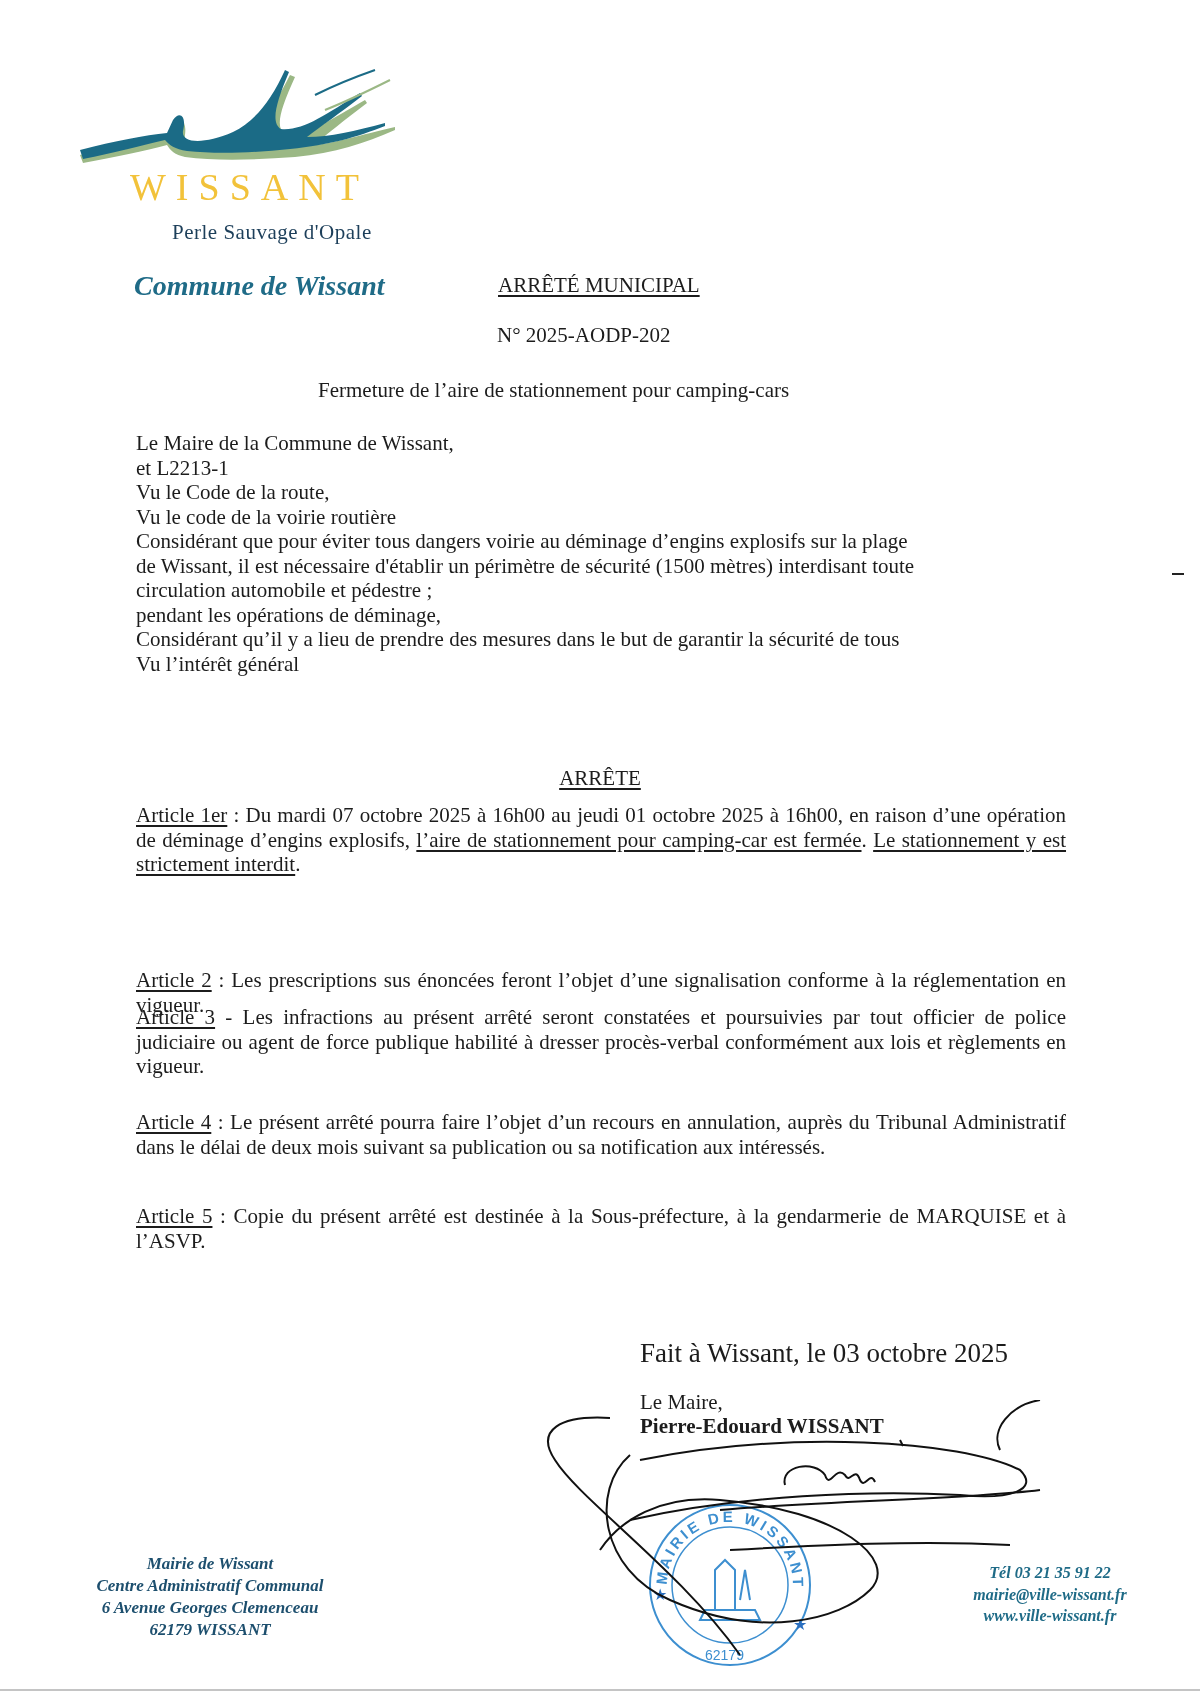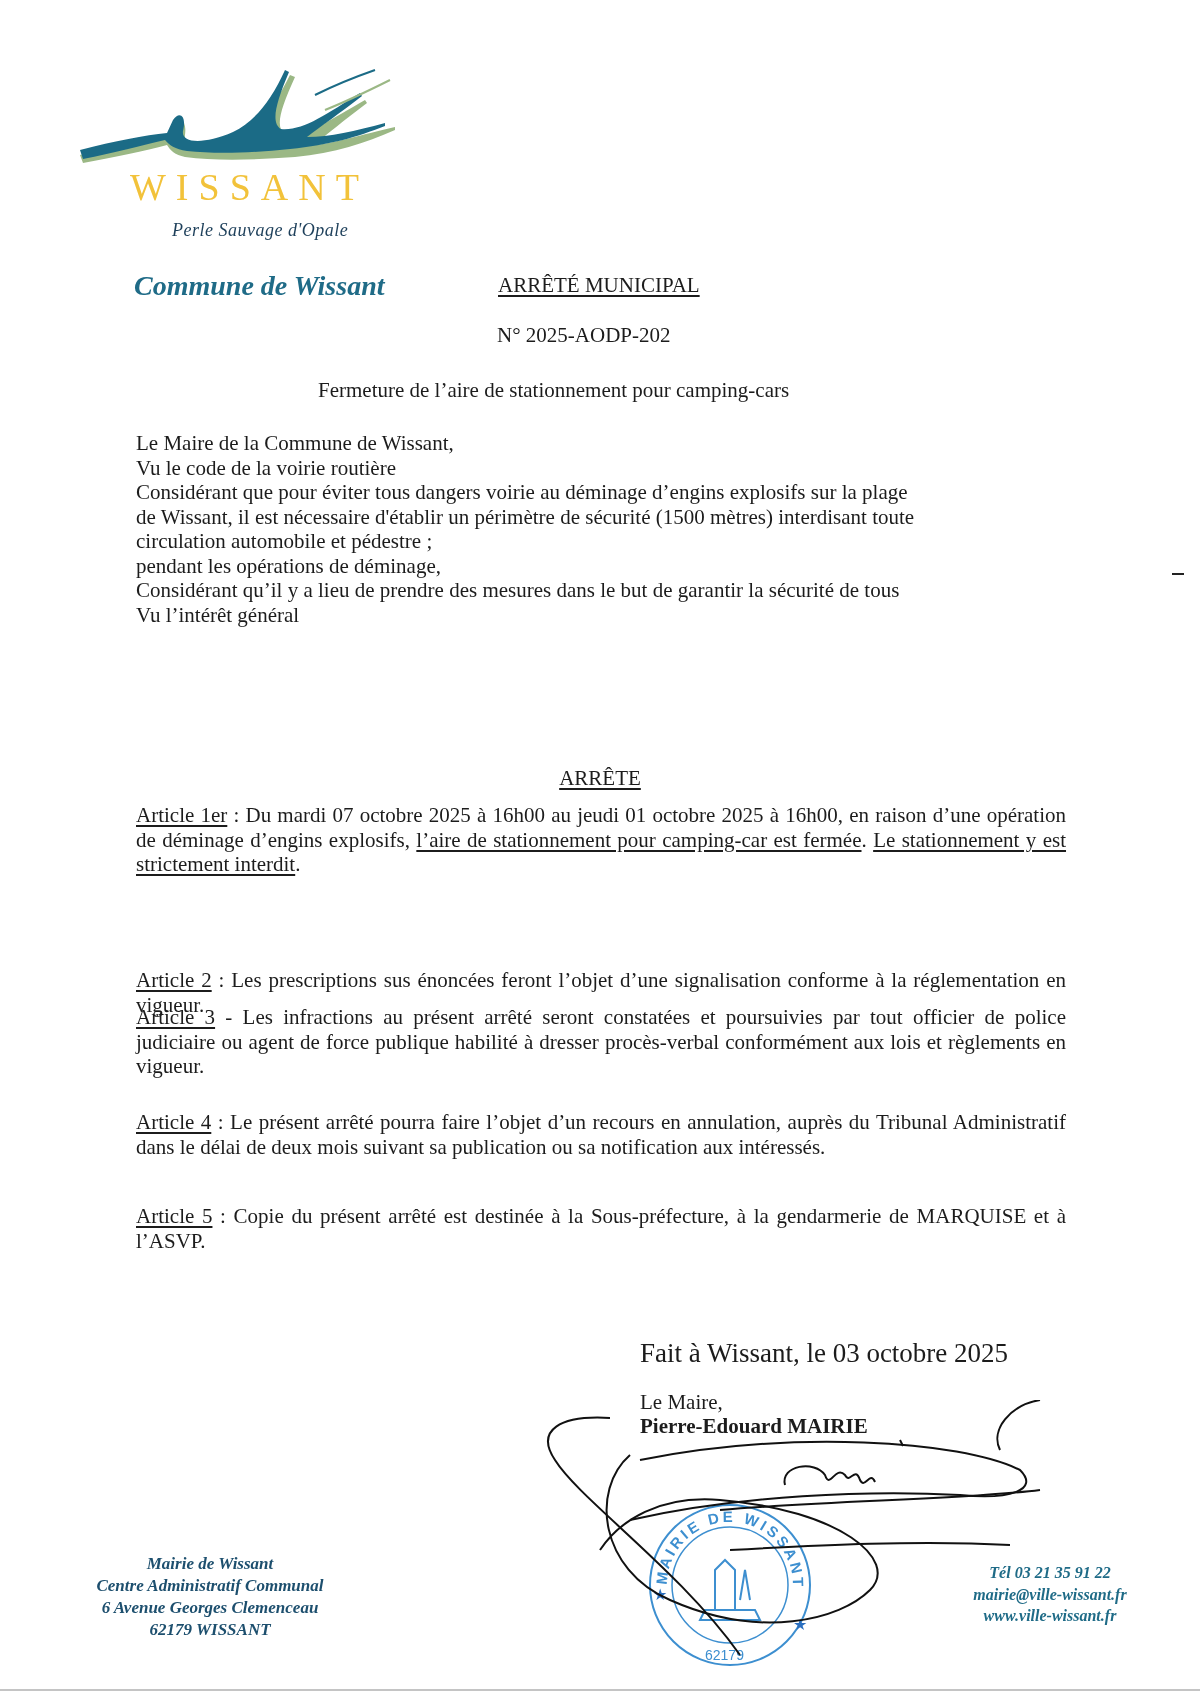--- a/index.html
+++ b/index.html
@@ -1,20 +1,20 @@
 <!DOCTYPE html>
 <html><head>
   <meta charset="utf-8">
   <style>
     html, body { margin: 0; padding: 0; background: #ffffff; }
     body { width: 1200px; height: 1694px; position: relative; overflow: hidden;
            font-family: "Liberation Serif", "DejaVu Serif", serif; color: #1c1c1c; }
     .abs { position: absolute; }
     .logo { left: 75px; top: 65px; width: 340px; height: 150px; }
-    .tagline { left: 172px; top: 220px; font-style: italic; font-size: 18px; color: #1d3f5a; letter-spacing: 0.5px; }
+    .tagline { left: 172px; top: 220px; font-size: 21px; color: #1d3f5a; letter-spacing: 0.5px; }
     .commune { left: 134px; top: 270px; font-style: italic; font-weight: bold; font-size: 28px; color: #1f6b87; }
     .doc-title { left: 498px; top: 273px; font-size: 21px; text-decoration: underline; text-underline-offset: 3px; }
     .doc-number { left: 497px; top: 323px; font-size: 21px; }
     .doc-subject { left: 318px; top: 378px; font-size: 21px; }
     .body { left: 136px; width: 930px; font-size: 21px; line-height: 24.5px; }
     .preamble { top: 431px; }
     .preamble div { white-space: nowrap; }
     .decree { left: 0; width: 1200px; top: 766px; text-align: center; font-size: 21px; text-decoration: underline; text-underline-offset: 3px; }
     .article { text-align: justify; }
     .article .label { text-decoration: underline; text-underline-offset: 3px; }
@@ -49,20 +49,22 @@
 <div class="abs commune">Commune de Wissant</div>
 
 <div class="abs doc-title">ARRÊTÉ MUNICIPAL</div>
 <div class="abs doc-number">N° 2025-AODP-202</div>
 <div class="abs doc-subject">Fermeture de l’aire de stationnement pour camping-cars</div>
 
 <div class="abs margin-mark"></div>
 
 <div class="abs body preamble">
   <div>Le Maire de la Commune de Wissant,</div>
+  <div>et L2213-1</div>
+  <div>Vu le Code de la route,</div>
   <div>Vu le code de la voirie routière</div>
   <div>Considérant que pour éviter tous dangers voirie au déminage d’engins explosifs sur la plage</div>
   <div>de Wissant, il est nécessaire d'établir un périmètre de sécurité (1500 mètres) interdisant toute</div>
   <div>circulation automobile et pédestre ;</div>
   <div>pendant les opérations de déminage,</div>
   <div>Considérant qu’il y a lieu de prendre des mesures dans le but de garantir la sécurité de tous</div>
   <div>Vu l’intérêt général</div>
 </div>
 
 <div class="abs decree">ARRÊTE</div>
@@ -82,21 +84,21 @@
 <div class="abs body article art4">
   <span class="label">Article 4</span><span> : </span><span>Le présent arrêté pourra faire l’objet d’un recours en annulation, auprès du Tribunal Administratif dans le délai de deux mois suivant sa publication ou sa notification aux intéressés.</span>
 </div>
 
 <div class="abs body article art5">
   <span class="label">Article 5</span><span> : </span><span>Copie du présent arrêté est destinée à la Sous-préfecture, à la gendarmerie de MARQUISE et à l’ASVP.</span>
 </div>
 
 <div class="abs place-date">Fait à Wissant, le 03 octobre 2025</div>
 <div class="abs sig-title">Le Maire,</div>
-<div class="abs sig-name">Pierre-Edouard MAIRIE</div>
+<div class="abs sig-name">Pierre-Edouard WISSANT</div>
 
 <svg class="abs stamp" viewBox="0 0 170 170">
   <circle cx="85" cy="85" r="80" fill="none" stroke="#3d8fd0" stroke-width="2"></circle>
   <circle cx="85" cy="85" r="58" fill="none" stroke="#3d8fd0" stroke-width="1.5"></circle>
   <defs>
       <path id="stampArc" d="M22 85 A63 63 0 0 1 148 85"></path>
       <path id="stampArcB" d="M55 150 A63 63 0 0 0 115 150"></path>
     </defs>
   <text font-family="Liberation Sans, sans-serif" font-size="15" font-weight="bold" fill="#3d8fd0" letter-spacing="3"><textPath href="#stampArc">MAIRIE DE WISSANT</textPath></text>
   <text x="60" y="160" font-family="Liberation Sans, sans-serif" font-size="14" fill="#3d8fd0">62179</text>

